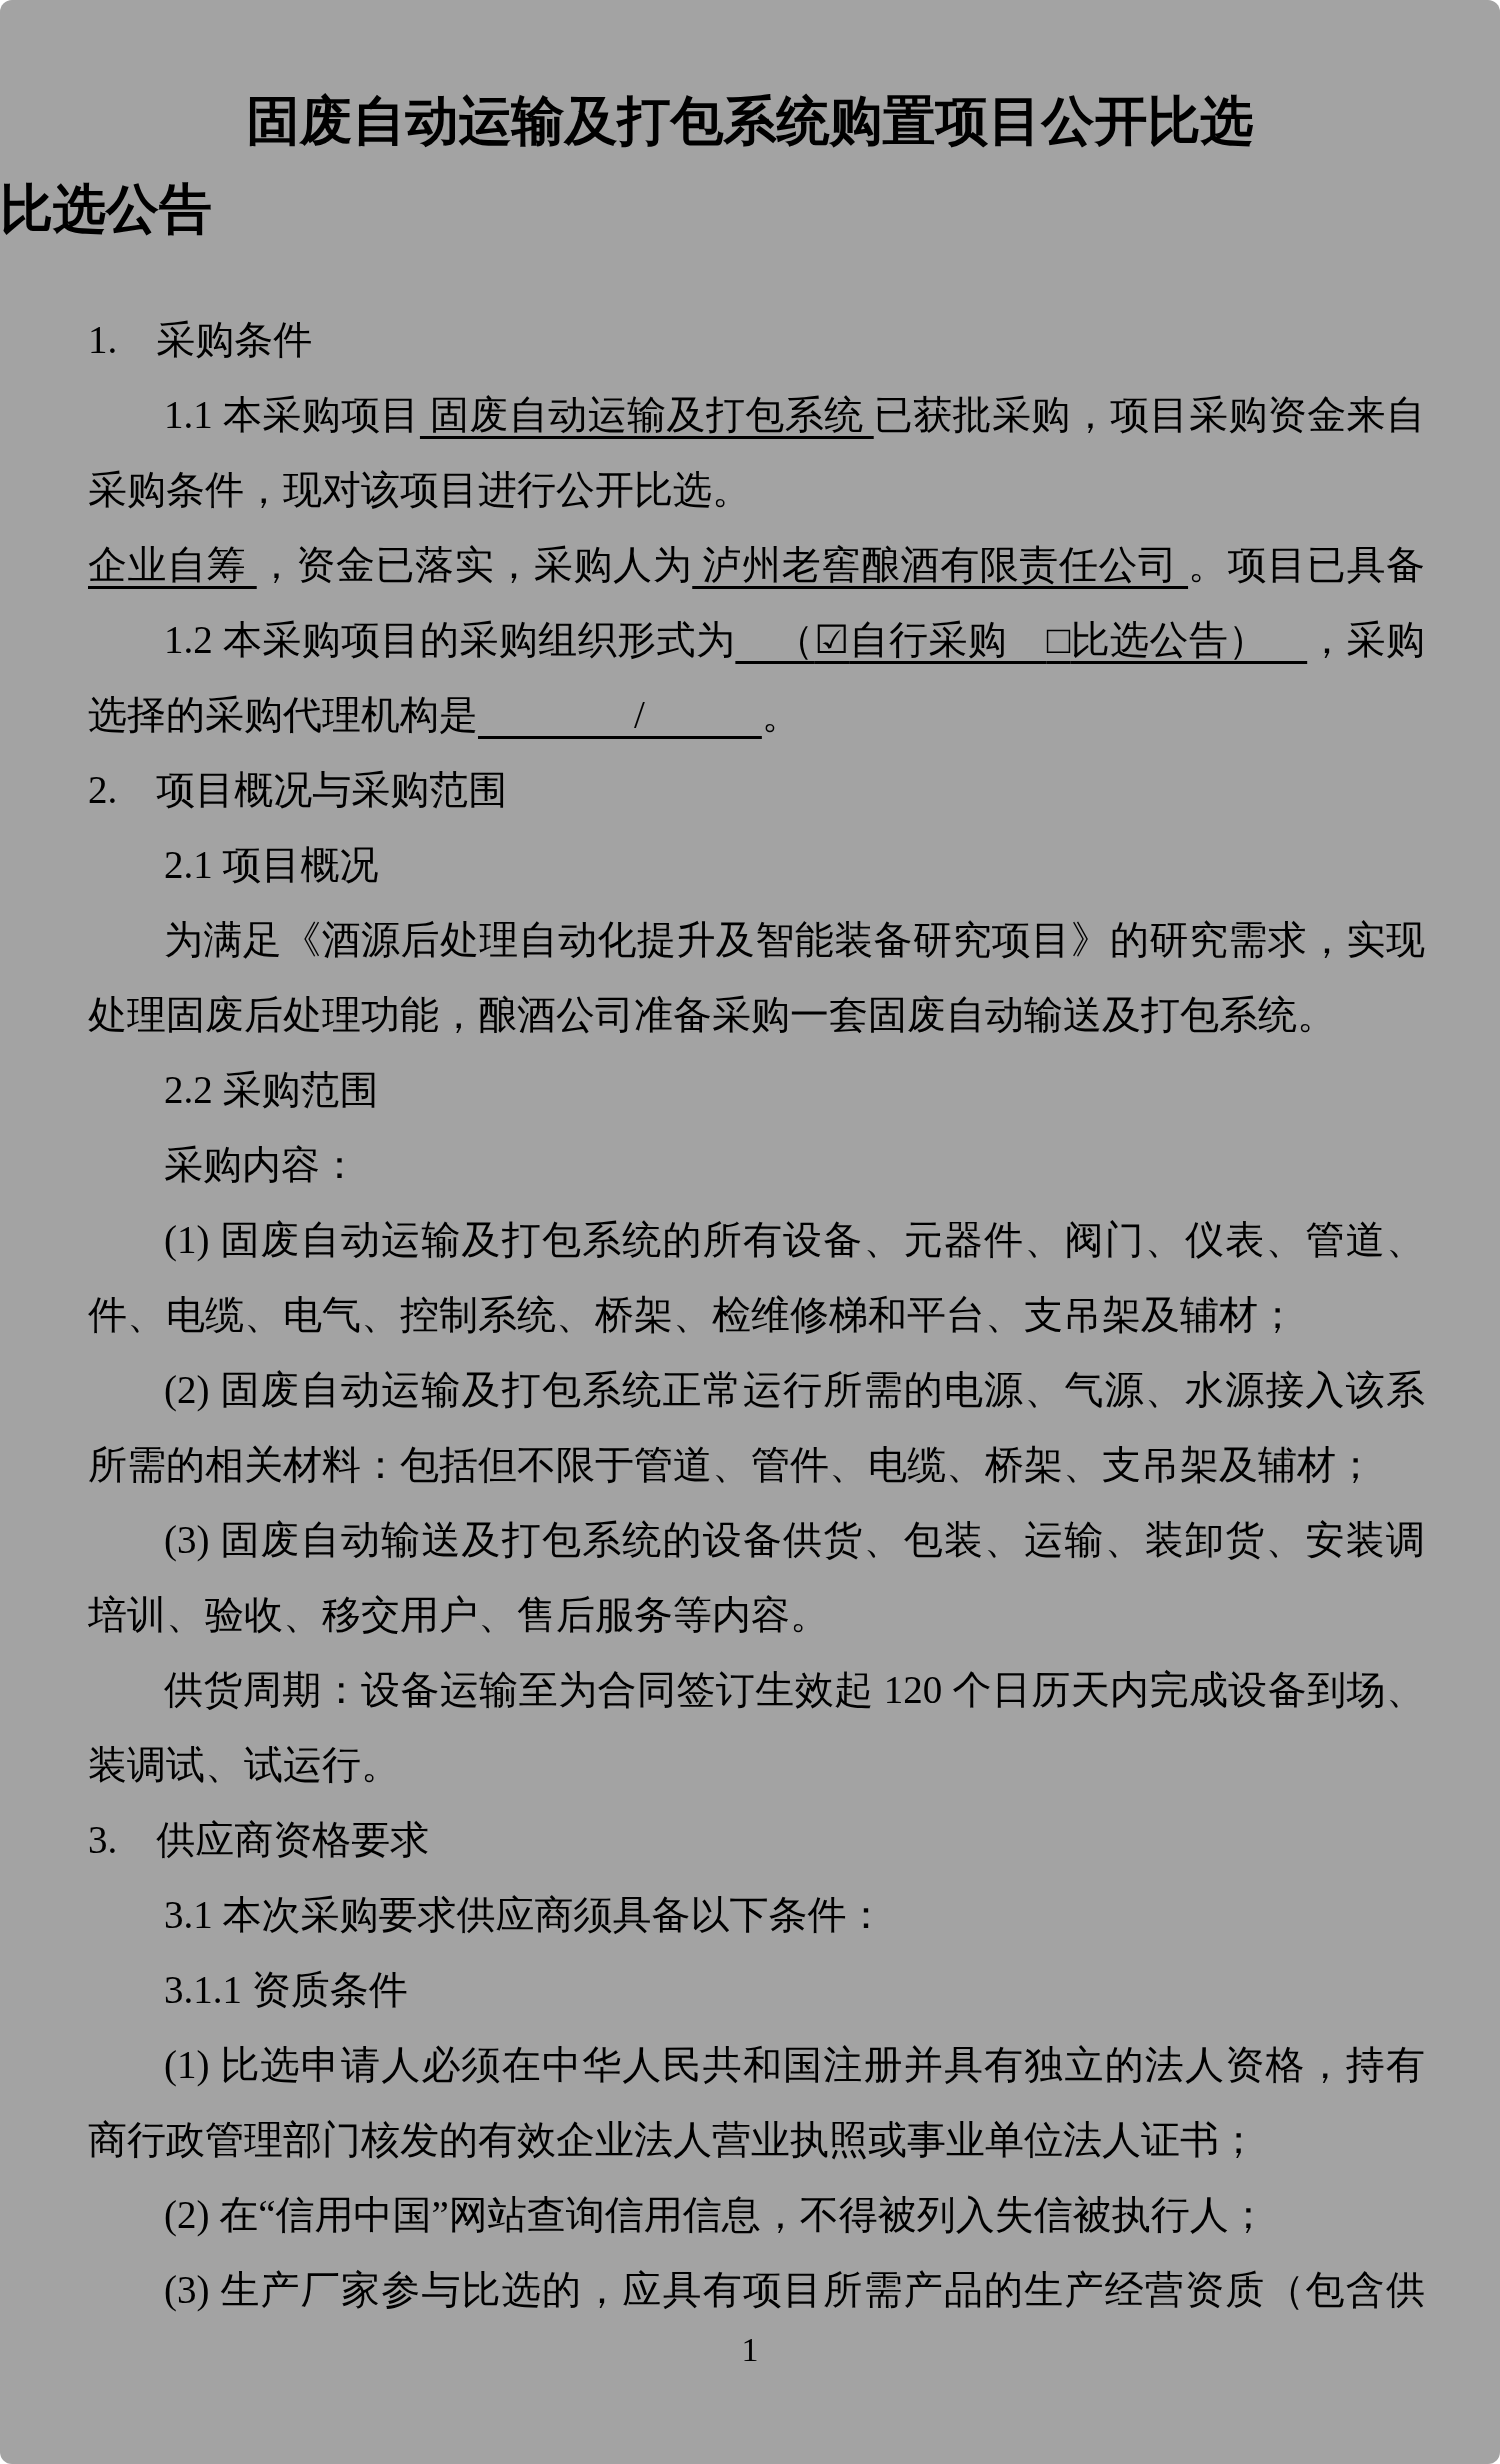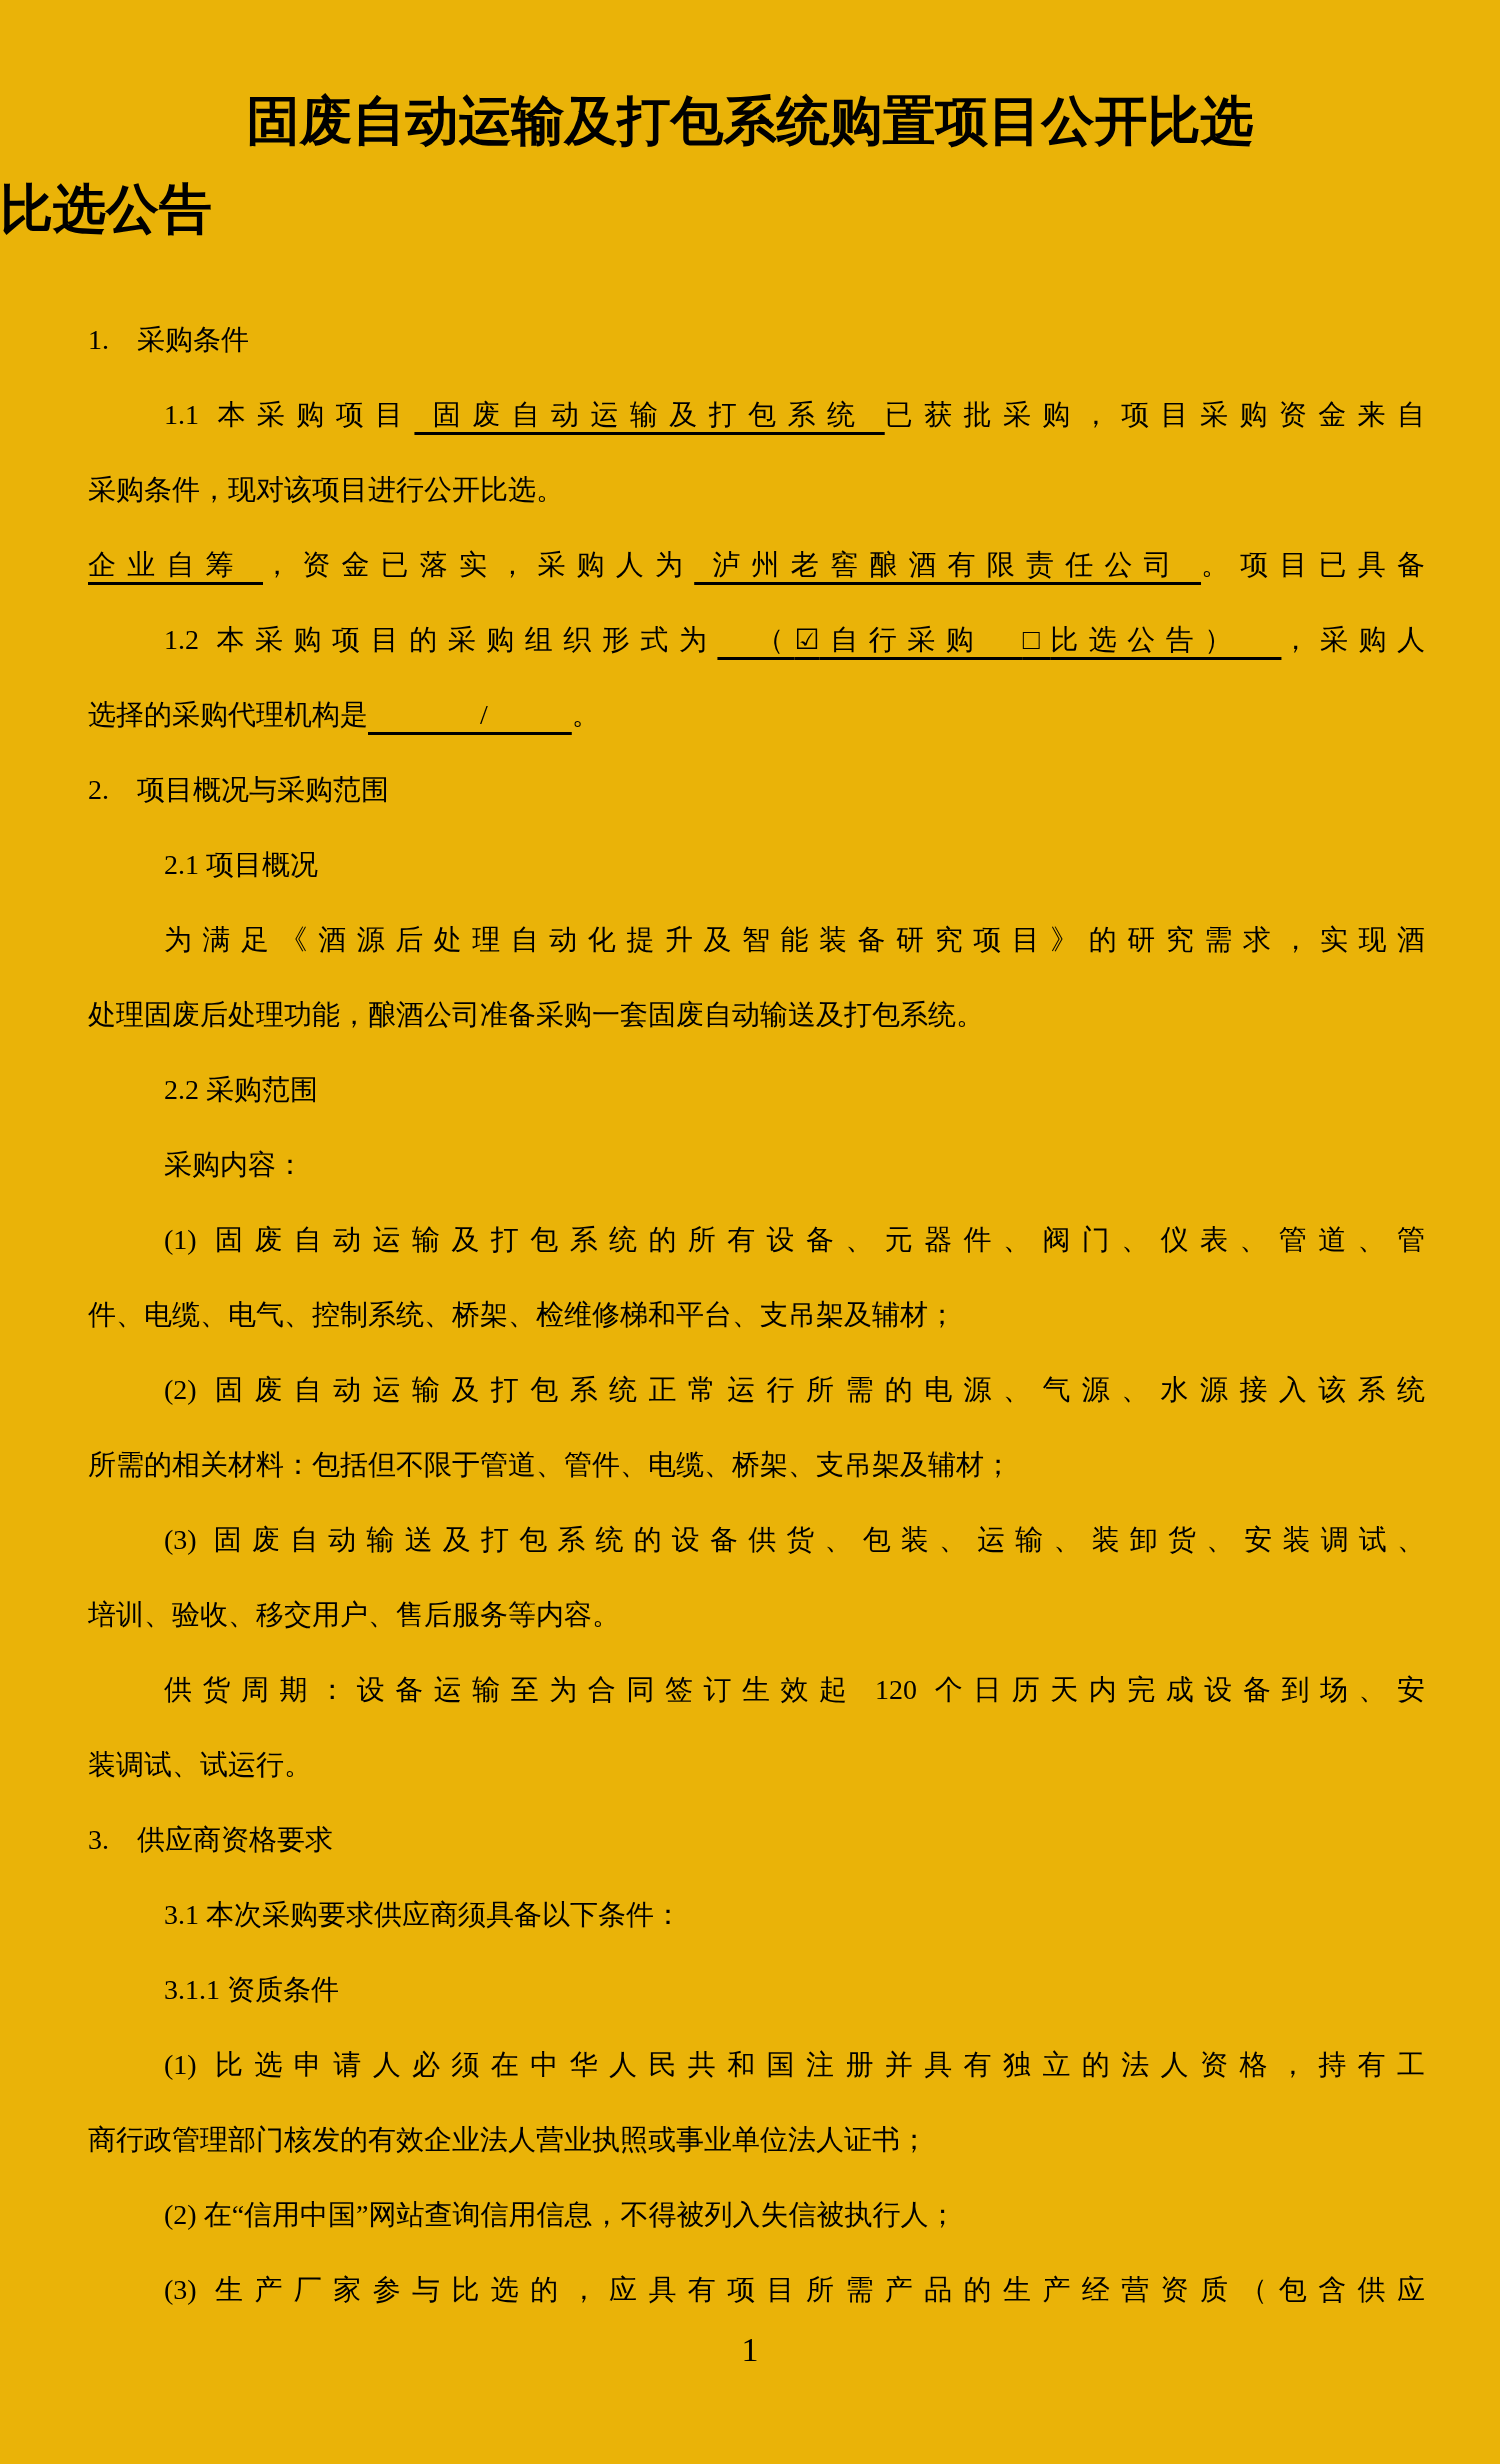--- a/index.html
+++ b/index.html
@@ -1,23 +1,24 @@
 <!DOCTYPE html>
 <html><head>
 <meta charset="utf-8">
 <style>
   html, body { margin: 0; padding: 0; background: #ffffff; }
   .page {
     position: relative;
     width: 1500px;
     height: 2464px;
-    background: #eab308;
+    background: #a3a3a3;
     color: #000000;
     font-family: "Liberation Serif", "DejaVu Serif", serif;
     overflow: hidden;
+    border-radius: 12px;
   }
   .title {
     margin-top: 88px;
     text-align: center;
     font-size: 53px;
     font-weight: bold;
     line-height: 1.25;
   }
   .subtitle {
     margin-top: 22px;
@@ -26,21 +27,21 @@
     font-weight: bold;
     line-height: 1.25;
   }
   .content {
     position: absolute;
     left: 88px;
     top: 302px;
     width: 1337px;
   }
   .ln {
-    font-size: 28px;
+    font-size: 39px;
     line-height: 75px;
     height: 75px;
     overflow: hidden;
     text-align: left;
   }
   .ind { padding-left: 76px; }
   .j {
     text-align: justify;
     text-align-last: justify;
     text-justify: inter-character;

